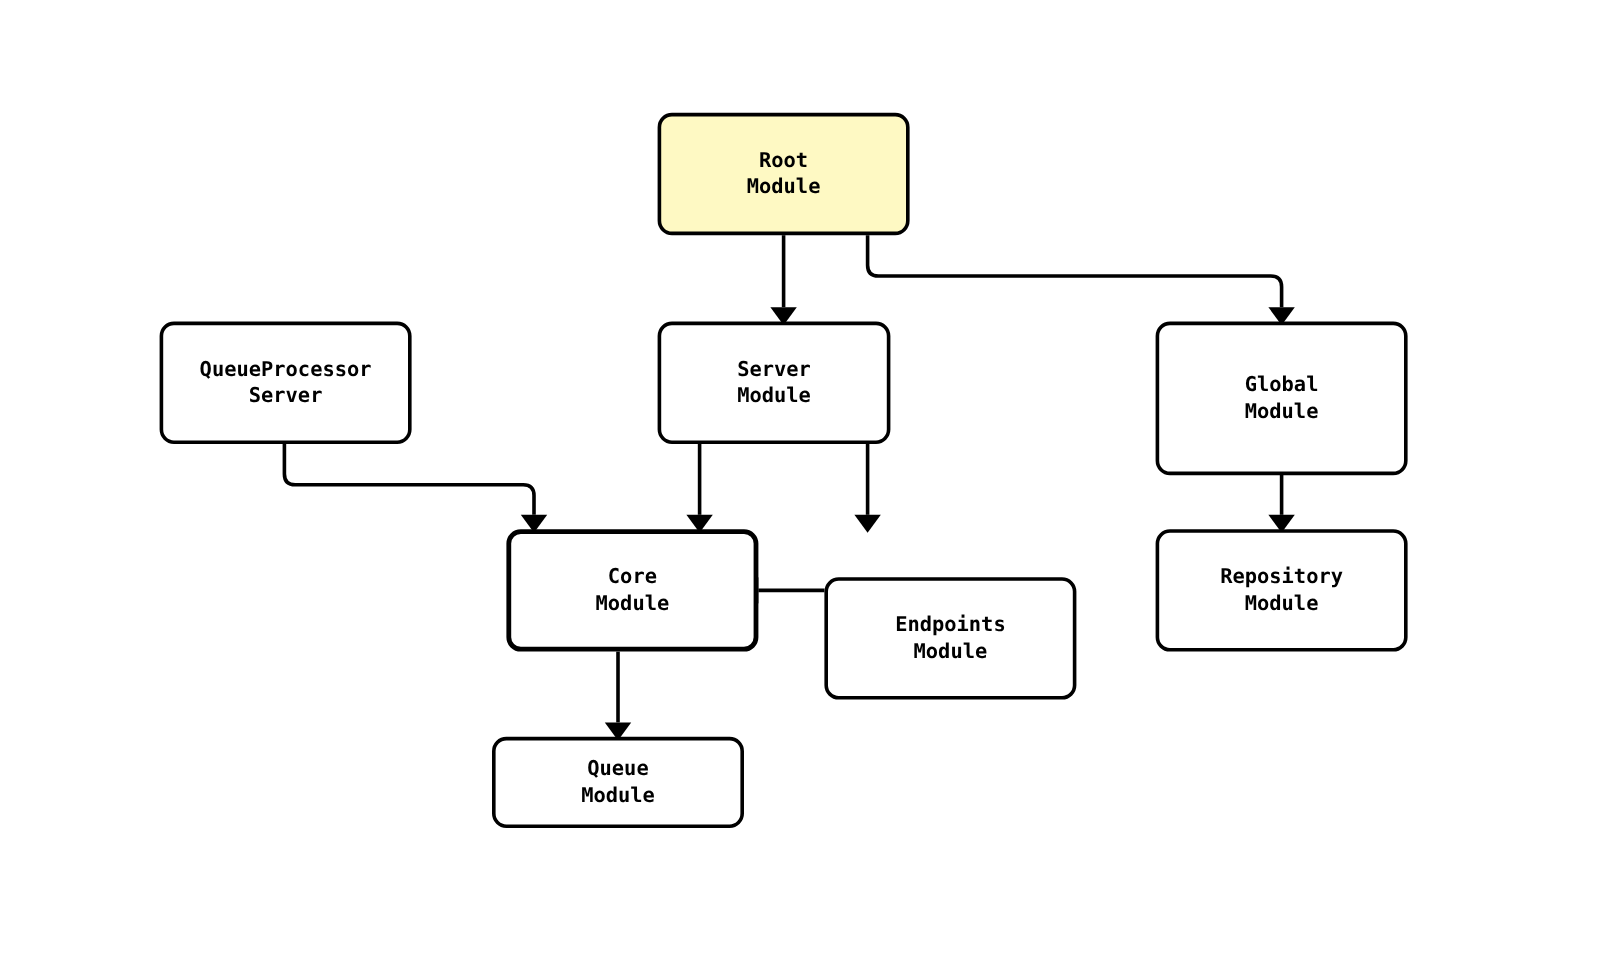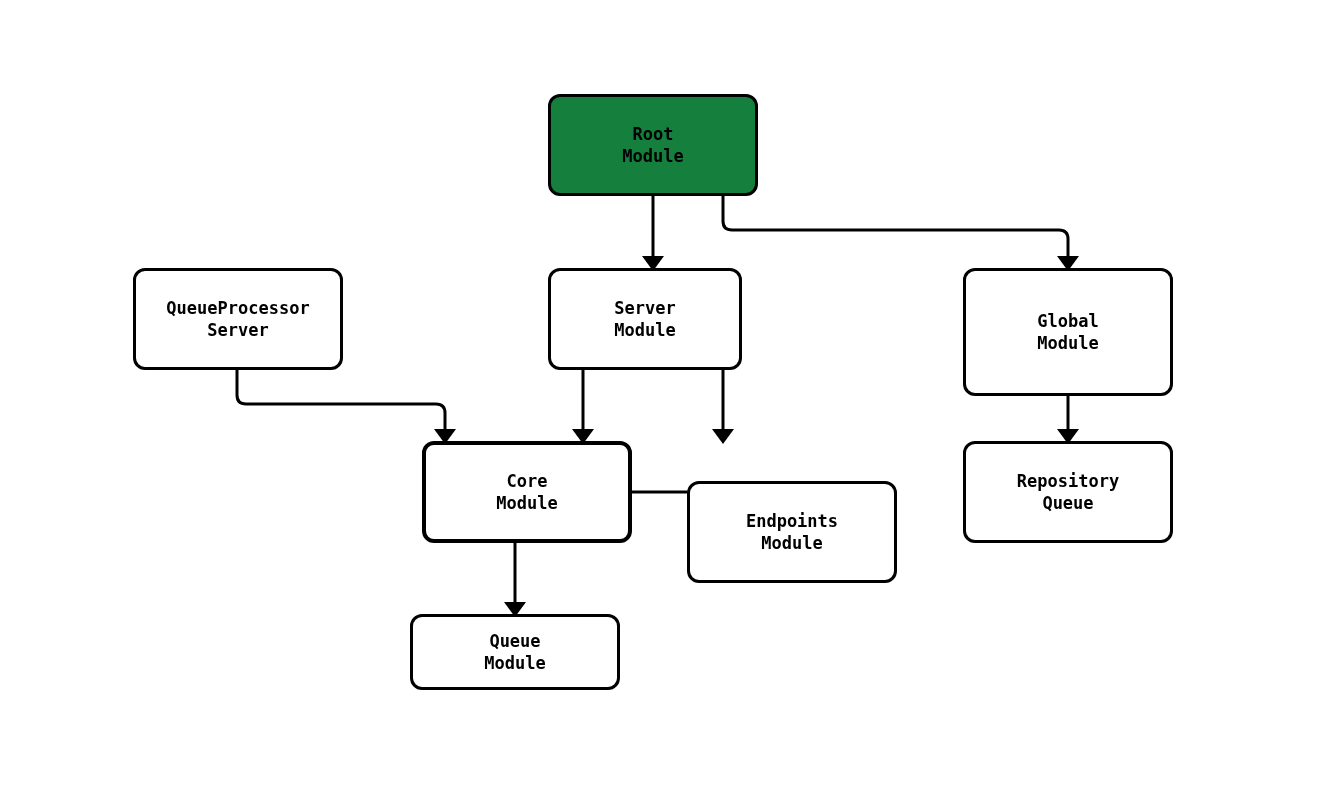--- a/index.html
+++ b/index.html
@@ -84,21 +84,21 @@
         <path d="M 1068 370 L 1068 429" fill="none" stroke="#000000" stroke-width="3" stroke-linecap="butt" stroke-linejoin="round"></path>
         <polygon points="1068,444 1057,429 1079,429" fill="#000000"></polygon>
       </g>
       <g>
         <path d="M 515 543 L 515 602" fill="none" stroke="#000000" stroke-width="3" stroke-linecap="butt" stroke-linejoin="round"></path>
         <polygon points="515,617 504,602 526,602" fill="#000000"></polygon>
       </g>
     </svg>
 
   <div id="node-layer">
-      <div class="node" style="left: 548px; top: 94px; width: 210px; height: 102px; background: #15803d; border-color: rgb(0, 0, 0);">
+      <div class="node" style="left: 548px; top: 94px; width: 210px; height: 102px; background: #fef9c3; border-color: rgb(0, 0, 0);">
         <div class="node-label">Root
 Module</div>
       </div>
       <div class="node" style="left: 133px; top: 268px; width: 210px; height: 102px; background: rgb(255, 255, 255); border-color: rgb(0, 0, 0);">
         <div class="node-label">QueueProcessor
 Server</div>
       </div>
       <div class="node" style="left: 548px; top: 268px; width: 194px; height: 102px; background: rgb(255, 255, 255); border-color: rgb(0, 0, 0); align-items: center;">
         <div class="node-label">Server
 Module</div>
@@ -110,21 +110,21 @@
       <div class="node emphasis" style="left: 422px; top: 441px; width: 210px; height: 102px; background: rgb(255, 255, 255); border-color: rgb(0, 0, 0);">
         <div class="node-label">Core
 Module</div>
       </div>
       <div class="node" style="left: 687px; top: 441px; width: 210px; height: 102px; background: rgb(255, 255, 255); border-color: rgb(0, 0, 0); margin-top: 40px;">
         <div class="node-label">Endpoints
 Module</div>
       </div>
       <div class="node" style="left: 963px; top: 441px; width: 210px; height: 102px; background: rgb(255, 255, 255); border-color: rgb(0, 0, 0);">
         <div class="node-label">Repository
-Queue</div>
+Module</div>
       </div>
       <div class="node" style="left: 410px; top: 614px; width: 210px; height: 76px; background: rgb(255, 255, 255); border-color: rgb(0, 0, 0);">
         <div class="node-label">Queue
 Module</div>
       </div>
     </div>
 
 </div>
 
 </body></html>

